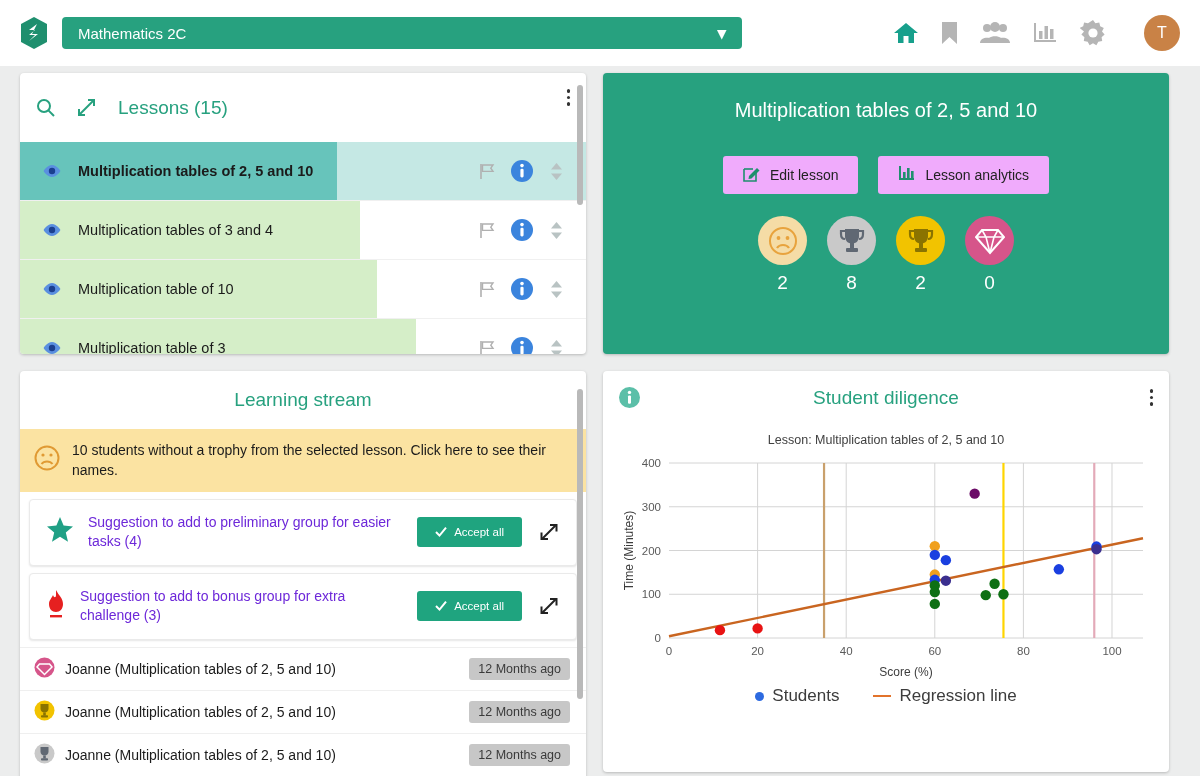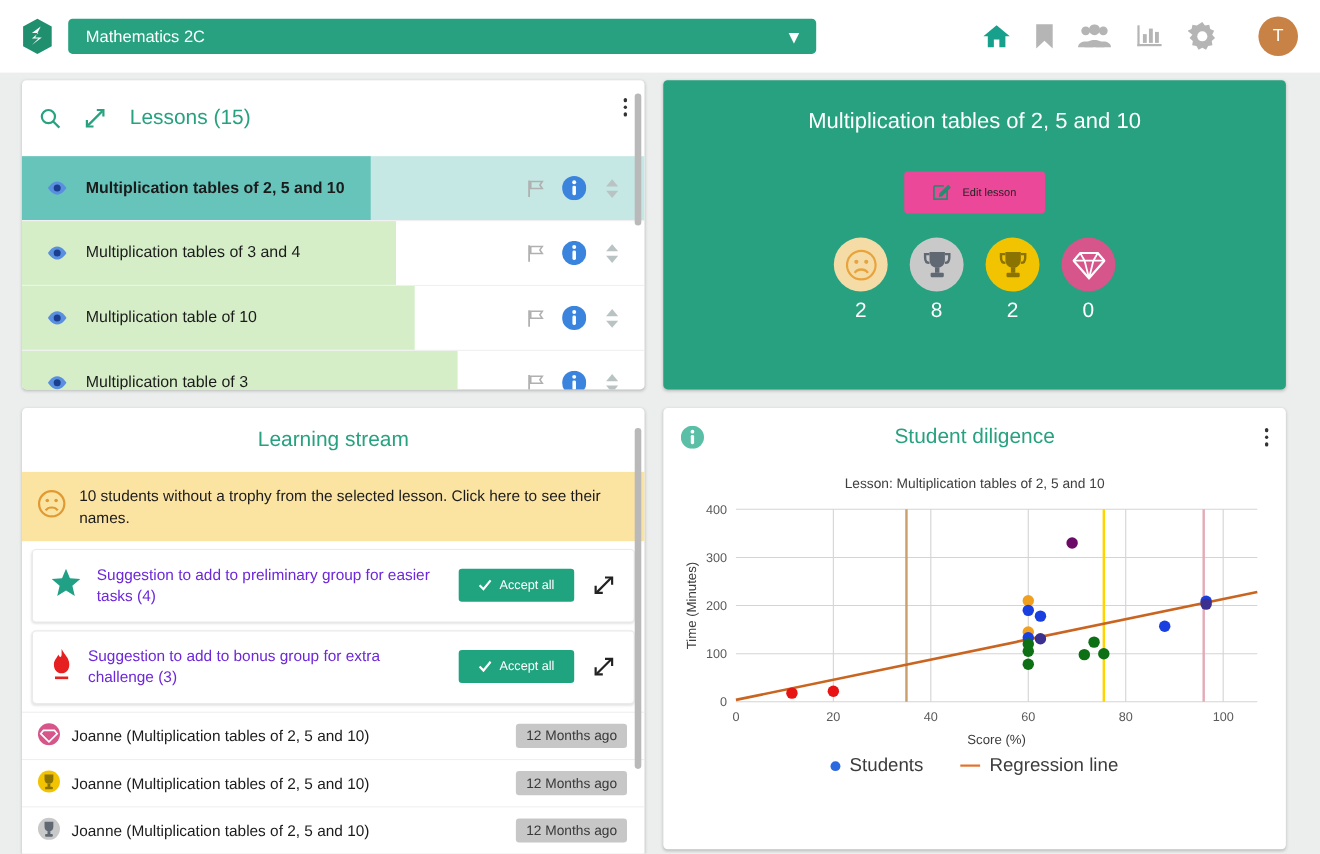--- a/index.html
+++ b/index.html
@@ -108,23 +108,23 @@
   
   .detail-card {
     height: 281px; background: #27a17f;
     border-radius: 4px; box-shadow: 0 1px 3px rgba(0,0,0,.22);
     display: flex; flex-direction: column; align-items: center;
     padding-top: 26px;
   }
   .detail-title { color: #fff; font-size: 20px; }
   .detail-btns { display: flex; gap: 20px; margin-top: 34px; }
   .dbtn {
-    background: #ec4899; border-radius: 3px;
+    background: #f0abfc; border-radius: 3px;
     padding: 9px 20px; display: flex; align-items: center; gap: 10px;
-    font-size: 10px; color: #222; cursor: pointer;
+    font-size: 14px; color: #222; cursor: pointer;
     min-width: 128px; justify-content: center;
   }
   .trophies { display: flex; gap: 20px; margin-top: 22px; }
   .trophy { display: flex; flex-direction: column; align-items: center; cursor: pointer; }
   .tcirc {
     width: 49px; height: 49px; border-radius: 50%;
     display: flex; align-items: center; justify-content: center;
   }
   .tcount { color: #fff; font-size: 19px; margin-top: 7px; }
 
@@ -503,20 +503,32 @@
       <div class="detail-btns">
         <div class="dbtn">
           <span>
             <svg width="17" height="17" viewBox="0 0 17 17">
               <path d="M1 4 H10" stroke="#1f8f6e" stroke-width="1.6" fill="none"></path>
               <path d="M1 4 V16 H13 V8" stroke="#1f8f6e" stroke-width="1.6" fill="none"></path>
               <path d="M6 11 L14 3 L16.5 5.5 L8.5 13.5 L5.5 14 Z" fill="#1f8f6e"></path>
             </svg>
           </span>
           <span>Edit lesson</span>
+        </div>
+        <div class="dbtn">
+          <span>
+            <svg width="17" height="17" viewBox="0 0 17 17">
+              <rect x="1" y="1" width="2" height="14" fill="#1f8f6e"></rect>
+                <rect x="1" y="13" width="15" height="2" fill="#1f8f6e"></rect>
+              <rect x="5" y="7" width="2.6" height="6" fill="#1f8f6e"></rect>
+              <rect x="9" y="3" width="2.6" height="10" fill="#1f8f6e"></rect>
+              <rect x="13" y="6" width="2.6" height="7" fill="#1f8f6e"></rect>
+            </svg>
+          </span>
+          <span>Lesson analytics</span>
         </div>
       </div>
 
       <div class="trophies" id="trophies">
   <div class="trophy">
     <div class="tcirc" style="background:#f5dca6">
               <svg width="30" height="30" viewBox="0 0 30 30">
                 <circle cx="15" cy="15" r="13" fill="none" stroke="#e8a33d" stroke-width="2"></circle>
                 <circle cx="10.5" cy="12" r="1.9" fill="#e8a33d"></circle>
                 <circle cx="19.5" cy="12" r="1.9" fill="#e8a33d"></circle>

